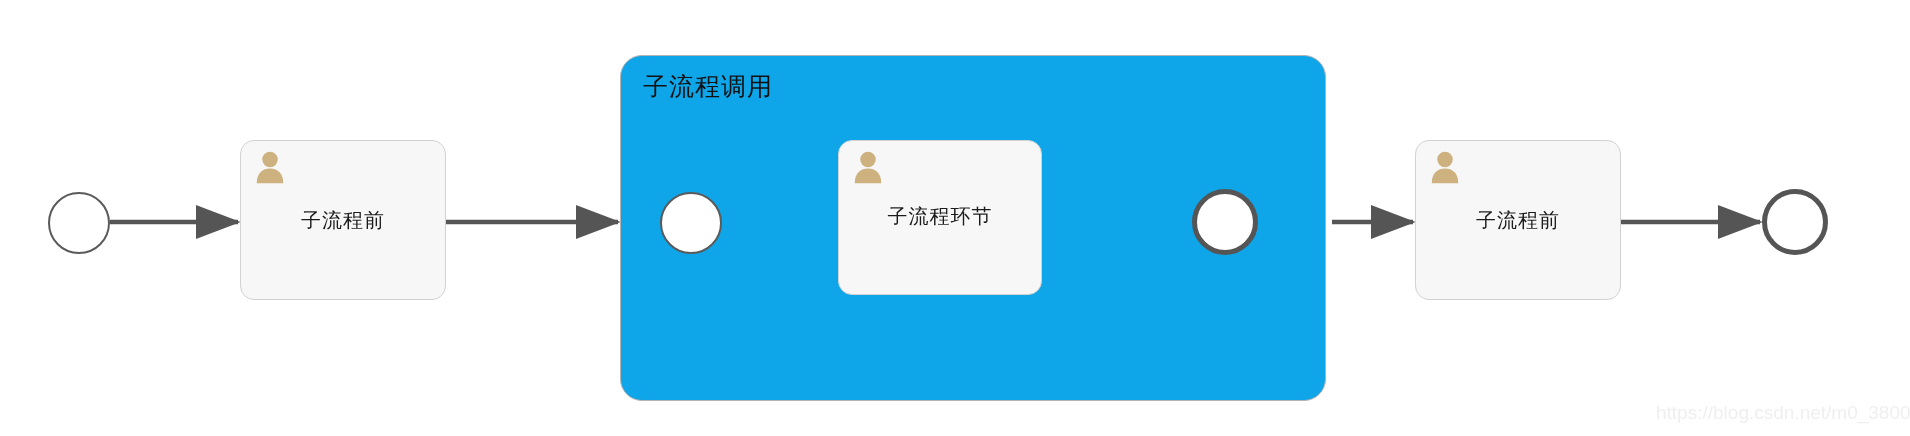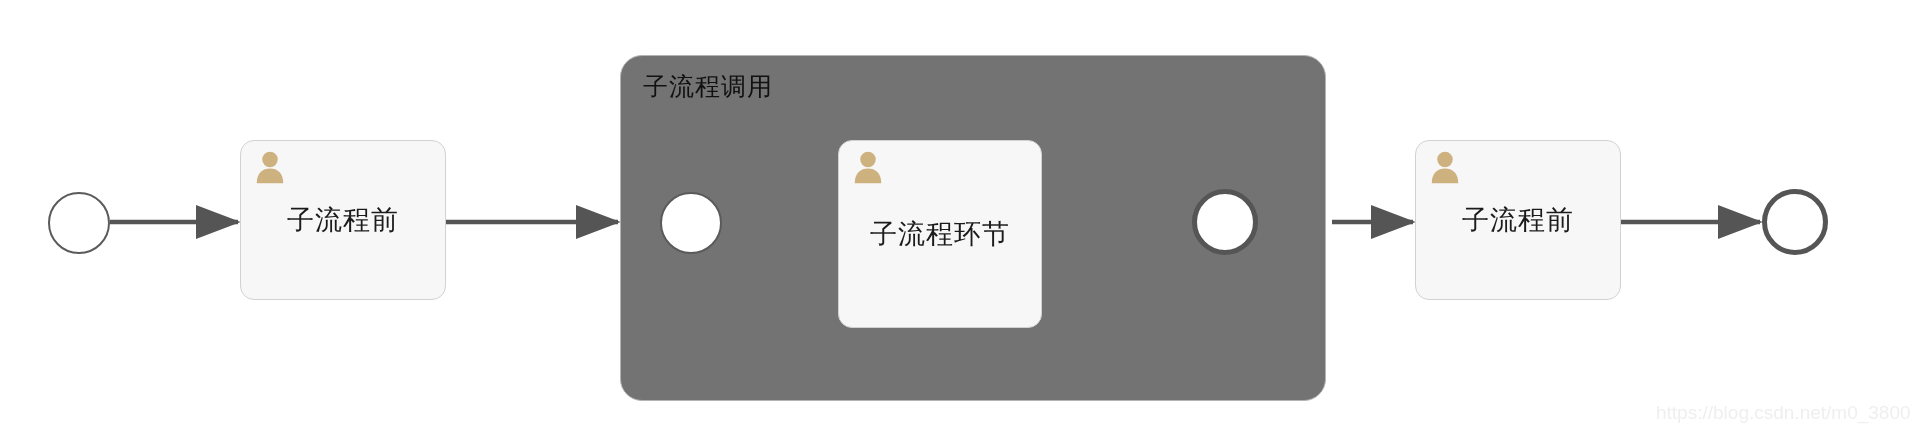--- a/index.html
+++ b/index.html
@@ -37,40 +37,40 @@
     position: absolute;
     box-sizing: border-box;
     background: #f7f7f7;
     border: 1.6px solid #d2d2d2;
     border-radius: 14px;
     display: flex;
     align-items: center;
     justify-content: center;
   }
   .task-label {
-    font-size: 27px;
+    font-size: 20px;
     color: #1b1b1b;
     letter-spacing: 1px;
     line-height: 1.2;
     text-align: center;
     user-select: none;
   }
   .user-icon {
     position: absolute;
     left: 14px;
     top: 9px;
     width: 30px;
     height: 34px;
   }
 
   
   .subprocess {
     position: absolute;
     box-sizing: border-box;
-    background: #737373;
+    background: #0ea5e9;
     border: 1.8px solid #b4b4b4;
     border-radius: 22px;
   }
   .subprocess-label {
     position: absolute;
     left: 22px;
     top: 14px;
     font-size: 25px;
     color: #111111;
     letter-spacing: 1px;
@@ -130,21 +130,21 @@
     </svg>
     <span class="task-label">子流程前</span>
   </div>
 
   <div class="subprocess" style="left:620px; top:55px; width:706px; height:346px;">
     <span class="subprocess-label">子流程调用</span>
   </div>
 
   <div class="event start" style="left:660px; top:192px; width:62px; height:62px;"></div>
 
-  <div class="task" style="left:838px; top:140px; width:204px; height:188px;">
+  <div class="task" style="left:838px; top:140px; width:204px; height:155px;font-family:Liberation Mono, monospace;">
     <svg class="user-icon" viewBox="0 0 24 26">
       <circle cx="12" cy="7" r="6.2" fill="#cdb280"></circle>
       <path d="M1.4 26 C1.4 17.6 6.2 14.2 12 14.2 C17.8 14.2 22.6 17.6 22.6 26 Z" fill="#cdb280"></path>
     </svg>
     <span class="task-label">子流程环节</span>
   </div>
 
   <div class="event end" style="left:1192px; top:189px; width:66px; height:66px;"></div>
 
   <div class="task" style="left:1415px; top:140px; width:206px; height:160px;">

